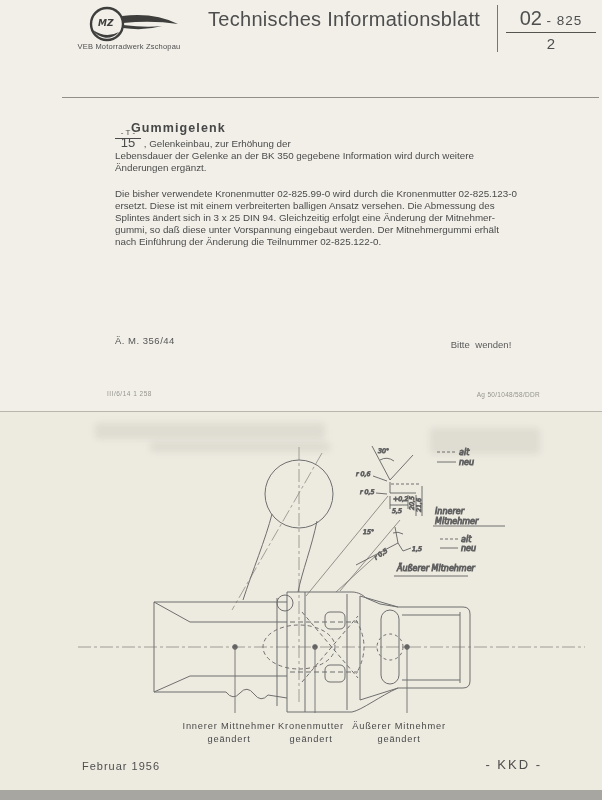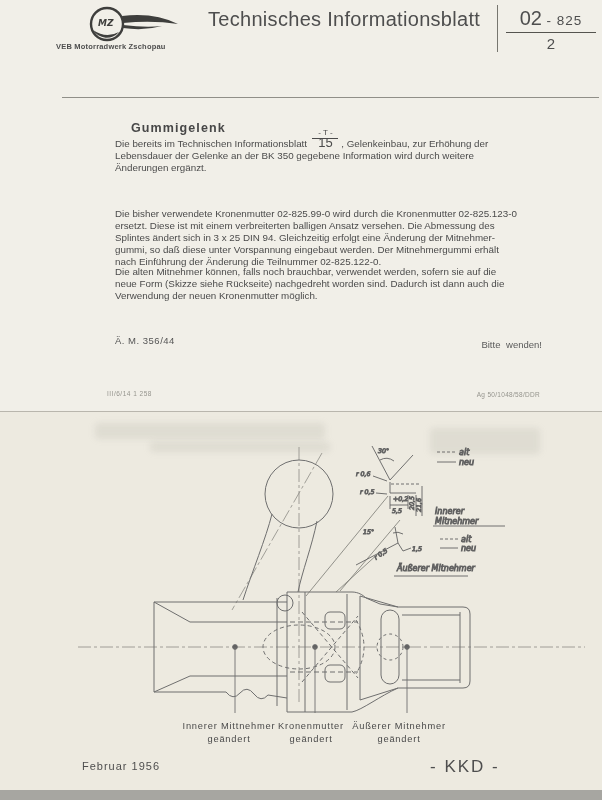--- a/index.html
+++ b/index.html
@@ -13,22 +13,22 @@
     position:absolute;left:0;top:0;width:602px;height:789px;
     background:#f1efe8;
   }
   .page2{
     position:absolute;left:0;top:411px;width:602px;height:378px;
     background:#edeae0;border-top:1px solid #b9b6ad;
   }
   .ghost{position:absolute;background:rgba(150,148,138,.16);filter:blur(3px);border-radius:4px;}
   
   .company{
-    position:absolute;left:56px;top:42px;width:146px;text-align:left;
-    font-size:7.5px;font-weight:bold;letter-spacing:.2px;color:#4e4e4e;
+    position:absolute;left:56px;top:42px;width:146px;text-align:center;
+    font-size:7.5px;font-weight:normal;letter-spacing:.2px;color:#4e4e4e;
   }
   .title{
     position:absolute;left:208px;top:8px;font-size:20px;color:#4e4e4e;letter-spacing:.3px;
   }
   .vline{position:absolute;left:497px;top:5px;width:1px;height:47px;background:#77766f;}
   .numbox{position:absolute;left:506px;top:7px;width:90px;color:#4e4e4e;}
   .numtop{border-bottom:1.5px solid #55544f;padding-bottom:2px;text-align:center;white-space:nowrap;}
   .numtop .big{font-size:20px;}
   .numtop .small{font-size:13.5px;letter-spacing:1px;}
   .numbottom{text-align:center;font-size:15px;padding-top:2px;}
@@ -39,29 +39,29 @@
   .tb{
     position:absolute;left:115px;width:440px;margin:0;
     font-size:9.8px;line-height:11.9px;color:#4b4b4b;letter-spacing:0px;
     white-space:pre;
   }
   .tfrac{position:relative;display:inline-block;width:26px;height:10px;vertical-align:baseline;}
   .tfrac .ft{position:absolute;left:0;bottom:8px;width:100%;text-align:center;
     font-size:8px;line-height:9px;border-bottom:1px solid #4b4b4b;padding-bottom:1px;}
   .tfrac .fb{position:absolute;left:0;top:0;width:100%;text-align:center;font-size:13px;}
   .refline{position:absolute;left:115px;top:335px;font-size:9.5px;color:#555;letter-spacing:.5px;}
-  .wenden{position:absolute;left:420px;top:339px;width:122px;text-align:right;
+  .wenden{position:absolute;left:420px;top:339px;width:122px;text-align:center;
     font-size:9.5px;color:#5a5a5a;word-spacing:3px;}
   .pfootL{position:absolute;left:107px;top:390px;font-size:6.5px;color:#95948d;letter-spacing:.5px;}
   .pfootR{position:absolute;left:430px;top:391px;width:110px;text-align:right;
     font-size:6.5px;color:#95948d;letter-spacing:.3px;}
   
   .date{position:absolute;left:82px;top:760px;font-size:11px;color:#4e4e4e;letter-spacing:1px;}
-  .kkd{position:absolute;left:430px;top:757px;width:112px;
-    font-size:17px;color:#4e4e4e;letter-spacing:2px;}
+  .kkd{position:absolute;left:430px;top:757px;width:112px;text-align:right;
+    font-size:13px;color:#4e4e4e;letter-spacing:2px;}
   svg text{font-family:"DejaVu Sans",sans-serif;}
   .dwg-hand{font-style:italic;font-size:8px;fill:#5c5c5c;}
   .dwg-hand-sm{font-style:italic;font-size:6.3px;fill:#5c5c5c;}
   .dwg-print{font-family:"Liberation Sans",sans-serif;font-size:9.3px;fill:#4a4a4a;letter-spacing:.8px;}
 </style>
 </head>
 <body>
 
 <div class="page">
 
@@ -78,32 +78,29 @@
   <div class="title">Technisches Informationsblatt</div>
   <div class="vline"></div>
   <div class="numbox">
     <div class="numtop"><span class="big">02</span> <span class="small">- 825</span></div>
     <div class="numbottom">2</div>
   </div>
   <div class="hrule"></div>
 
   <div class="heading">Gummigelenk</div>
 
-  <p class="tb" style="top:137px"><span>Die bereits im Technischen Informationsblatt  </span><span class="tfrac"><span class="ft">- T -</span><span class="fb">15</span></span><span> , Gelenkeinbau, zur Erhöhung der
+  <p class="tb" style="top:137px"><span class="tfrac"><span class="ft">- T -</span><span class="fb">15</span></span><span> , Gelenkeinbau, zur Erhöhung der
 Lebensdauer der Gelenke an der BK 350 gegebene Information wird durch weitere
 Änderungen ergänzt.</span></p>
 
-  <p class="tb" style="top:208px">Die bisher verwendete Kronenmutter 02-825.99-0 wird durch die Kronenmutter 02-825.123-0
+  <p class="tb" style="top:188px">Die bisher verwendete Kronenmutter 02-825.99-0 wird durch die Kronenmutter 02-825.123-0
 ersetzt. Diese ist mit einem verbreiterten balligen Ansatz versehen. Die Abmessung des
 Splintes ändert sich in 3 x 25 DIN 94. Gleichzeitig erfolgt eine Änderung der Mitnehmer-
 gummi, so daß diese unter Vorspannung eingebaut werden. Der Mitnehmergummi erhält
 nach Einführung der Änderung die Teilnummer 02-825.122-0.</p>
-  <p class="tb" style="top:266px">Die alten Mitnehmer können, falls noch brauchbar, verwendet werden, sofern sie auf die
-neue Form (Skizze siehe Rückseite) nachgedreht worden sind. Dadurch ist dann auch die
-Verwendung der neuen Kronenmutter möglich.</p>
 
   <div class="refline">Ä. M. 356/44</div>
   <div class="wenden">Bitte wenden!</div>
   <div class="pfootL">III/6/14  1  258</div>
   <div class="pfootR">Ag 50/1048/58/DDR</div>
 
   <div class="page2"></div>
   <div class="ghost" style="left:95px;top:423px;width:230px;height:16px;"></div>
   <div class="ghost" style="left:150px;top:442px;width:180px;height:10px;"></div>
   <div class="ghost" style="left:430px;top:428px;width:110px;height:26px;"></div>

